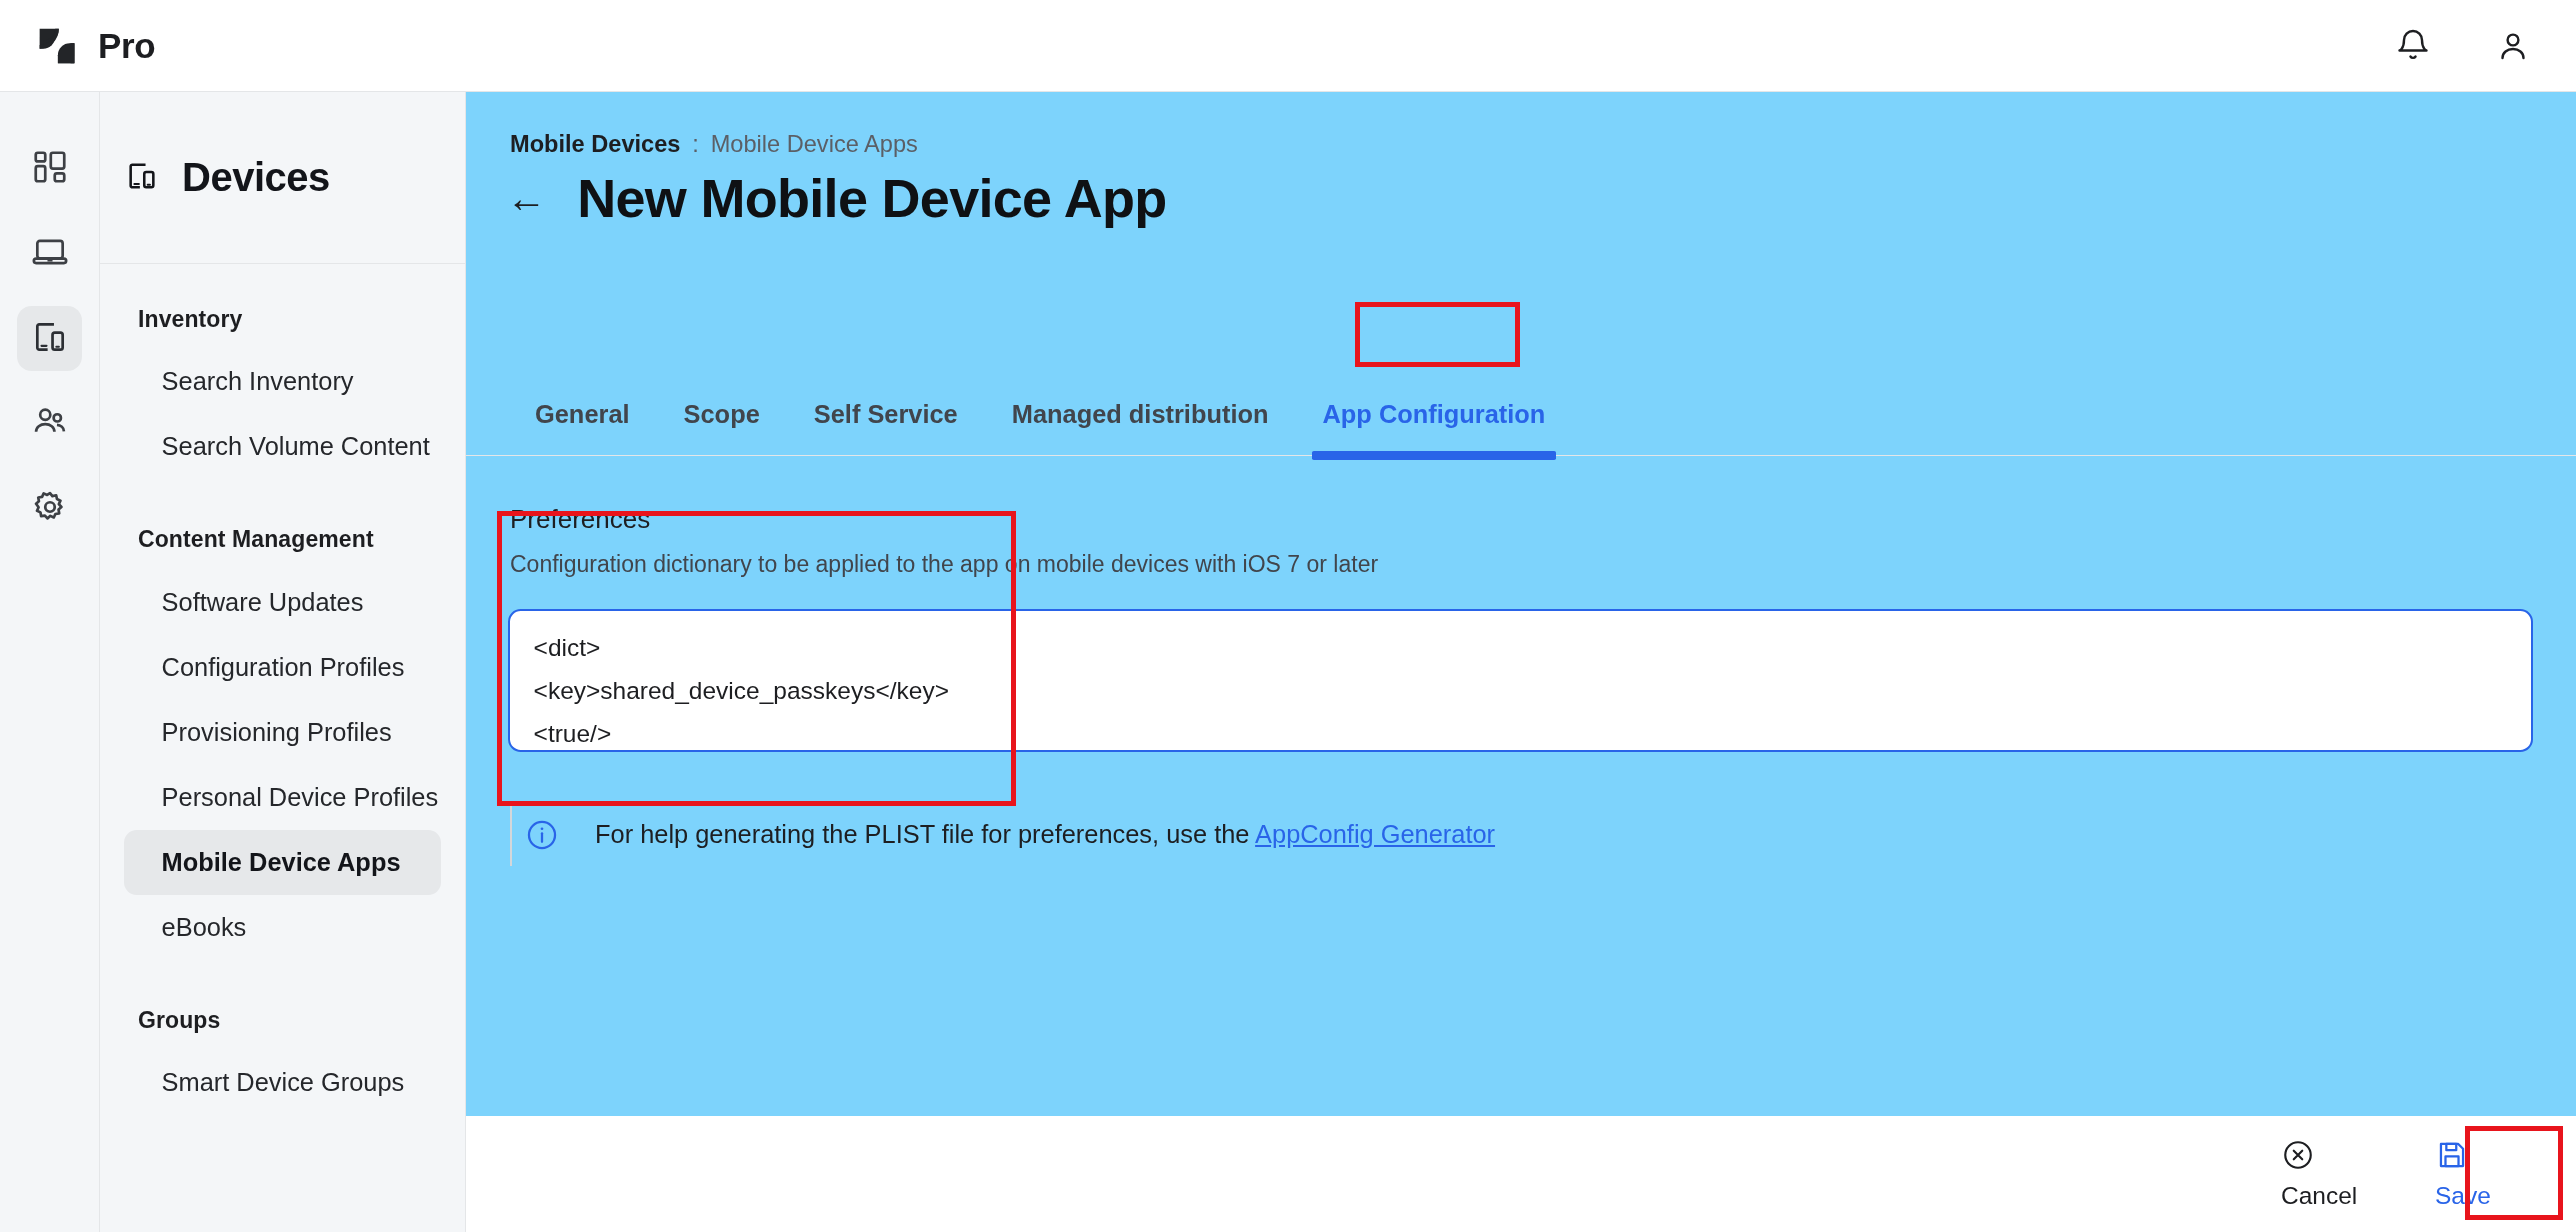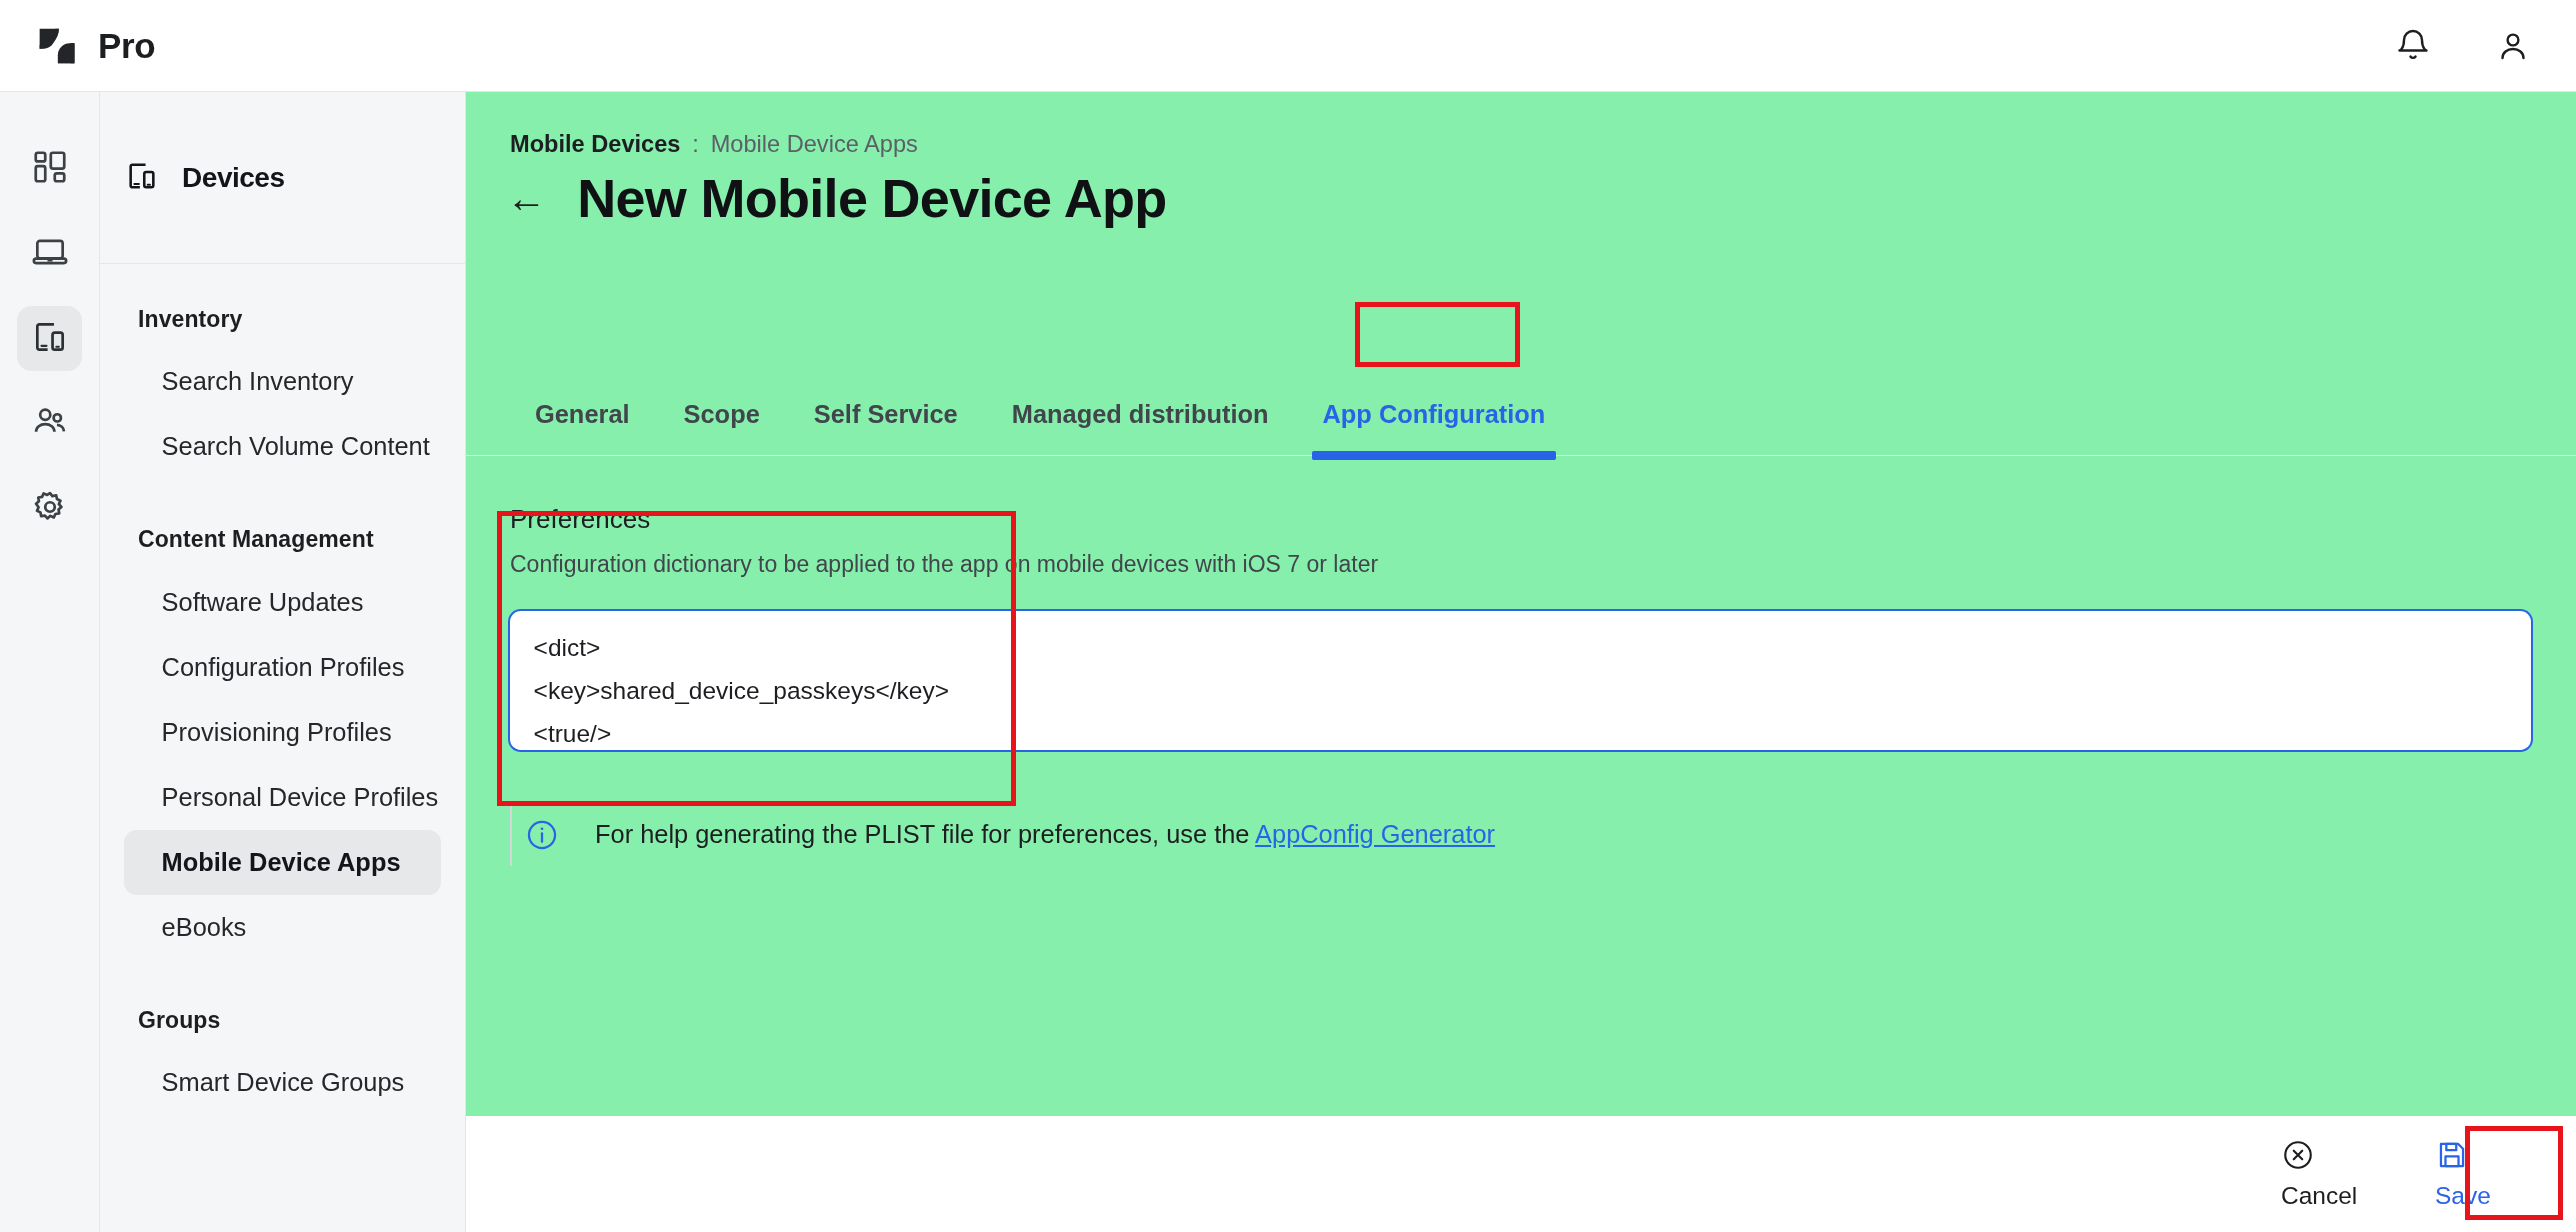--- a/index.html
+++ b/index.html
@@ -46,40 +46,40 @@
     width: 366px; height: 1141px;
     background: #f4f6f8;
     border-right: 0.9px solid #e4e6e8;
     overflow: hidden;
   }
   .sidebar-head {
     height: 172px; display: flex; align-items: center; gap: 23.6px;
     padding-left: 24.5px;
     border-bottom: 0.9px solid #e4e6e8;
   }
-  .sidebar-title { font-size: 28px; font-weight: 700; color: #13151a; letter-spacing: -0.5px; text-align: right; }
+  .sidebar-title { font-size: 40px; font-weight: 700; color: #13151a; letter-spacing: -0.5px; text-align: right; }
   .sidebar-body { padding: 42px 0 0 0; }
   .nav-group-label {
     font-size: 23px; font-weight: 700; color: #1d1e21;
     padding: 0 0 0 38px; margin-bottom: 16.3px; letter-spacing: 0.1px;
   }
   .nav-group-label.spaced { margin-top: 47px; }
   .nav-item {
     font-size: 25.4px; color: #25272b;
     height: 65px; display: flex; align-items: center;
     padding-left: 38px; margin: 0 23.6px 0 23.6px;
     border-radius: 12.7px; cursor: pointer;
   }
   .nav-item.active { background: #e6e8ea; font-weight: 700; color: #13151a; }
 
   
   .main {
     position: absolute; top: 92px; left: 466px;
     width: 2110px; height: 1141px;
-    background: #86efac;
+    background: #7dd3fc;
   }
   .crumb {
     position: absolute; top: 39px; left: 44px;
     font-size: 23.6px; color: #5b5f66;
     display: flex; align-items: center; gap: 11.8px;
   }
   .crumb-strong { font-weight: 700; color: #1d1e21; }
   .crumb-sep { color: #5b5f66; }
   .page-head {
     position: absolute; top: 75px; left: 33px;

